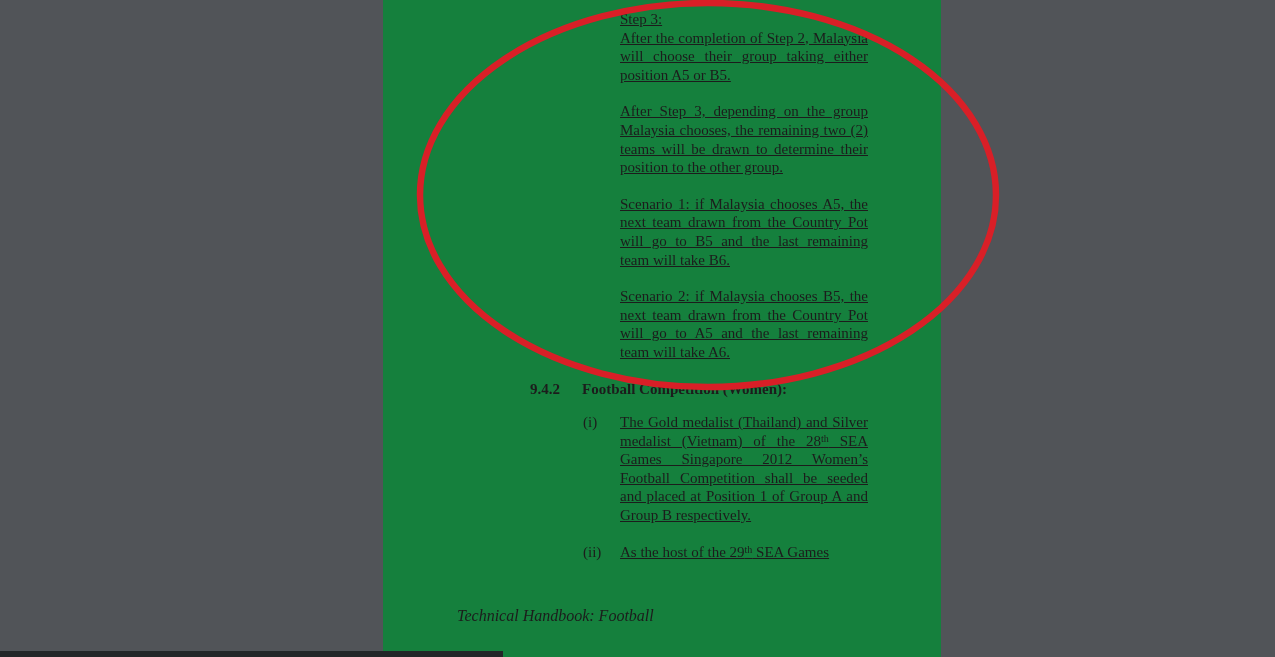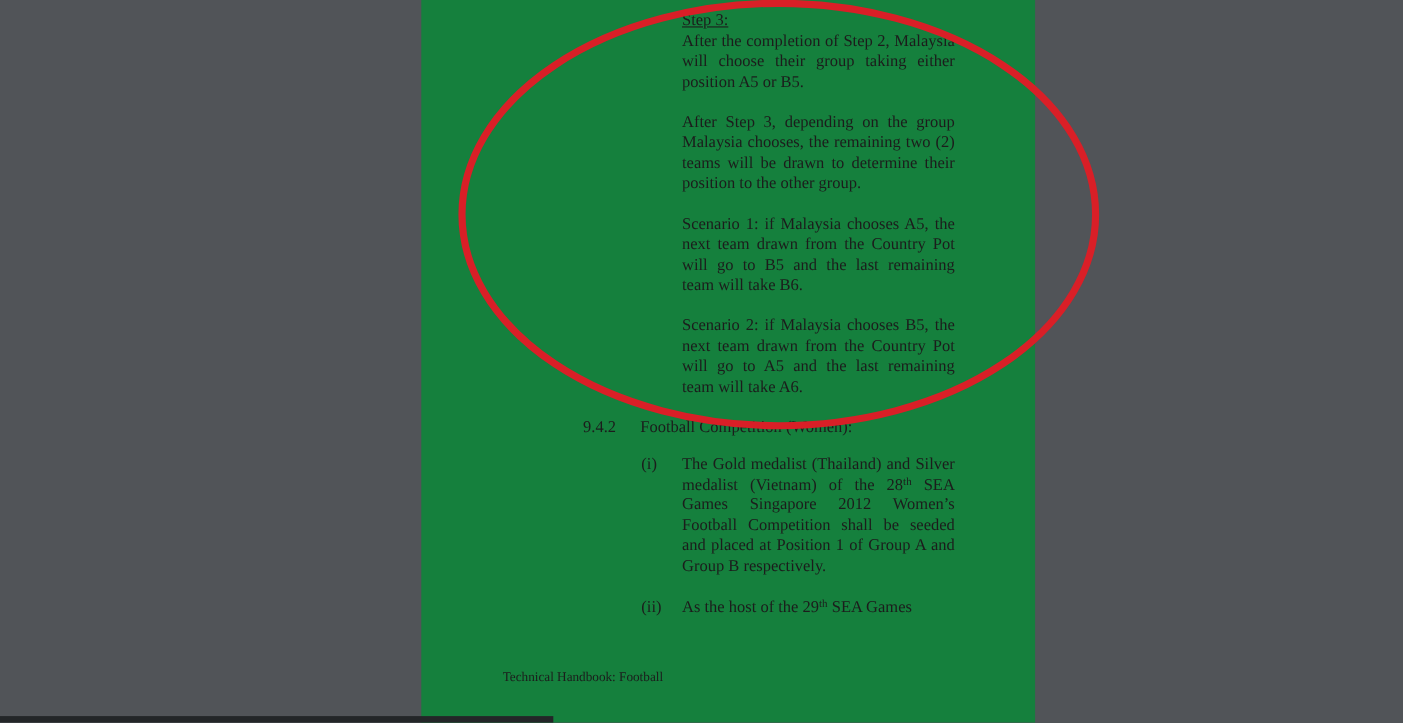--- a/index.html
+++ b/index.html
@@ -18,37 +18,38 @@
     background: #15803d;
   }
   .content {
     position: absolute;
     left: 147px; top: 10px;
     width: 338px;
     font-size: 15px;
     line-height: 18.6px;
   }
   .para { margin-left: 90px; width: 248px; margin-bottom: 18px; }
-  .justified { text-align: justify; }
+  .justified { text-align: justify; text-decoration: underline; }
   .step-heading { text-decoration: underline; }
   .section-head {
-    font-weight: normal;
+    font-weight: bold;
     margin-bottom: 15px;
     display: flex;
   }
   .sec-num { width: 52px; flex: 0 0 52px; }
   .list-item { display: flex; margin-bottom: 18px; }
   .list-item:last-child { margin-bottom: 4px; }
   .marker { margin-left: 53px; width: 37px; flex: 0 0 37px; }
   .item-text { width: 248px; }
   sup { font-size: 10px; line-height: 0; vertical-align: 4px; }
   .footer {
     position: absolute;
     left: 74px; top: 606px;
-    font-size: 12px;
+    font-style: italic;
+    font-size: 16px;
     line-height: 19px;
   }
   .footer-l2 { font-weight: bold; white-space: pre; }
   .annotation-layer {
     position: absolute; left: 0; top: 0;
     width: 1275px; height: 657px;
     pointer-events: none;
   }
   .bottom-strip {
     position: absolute;

